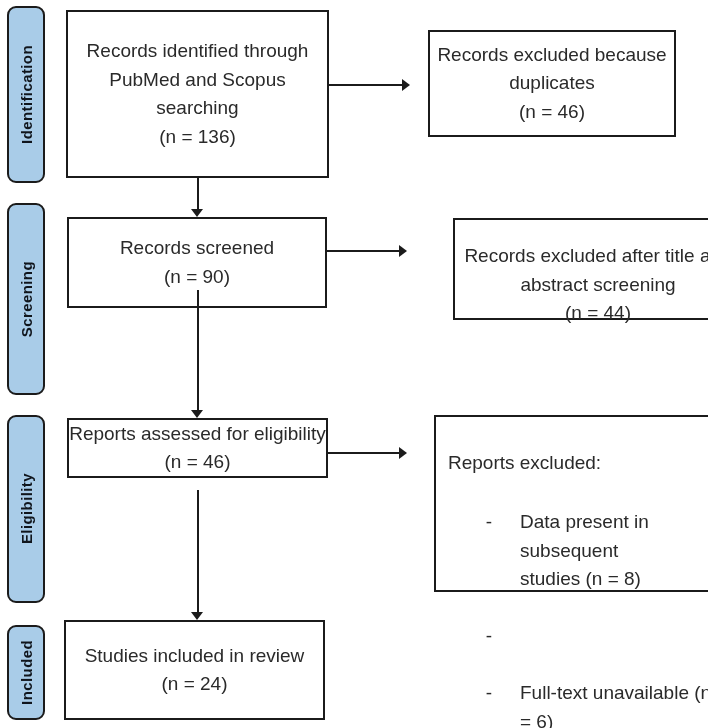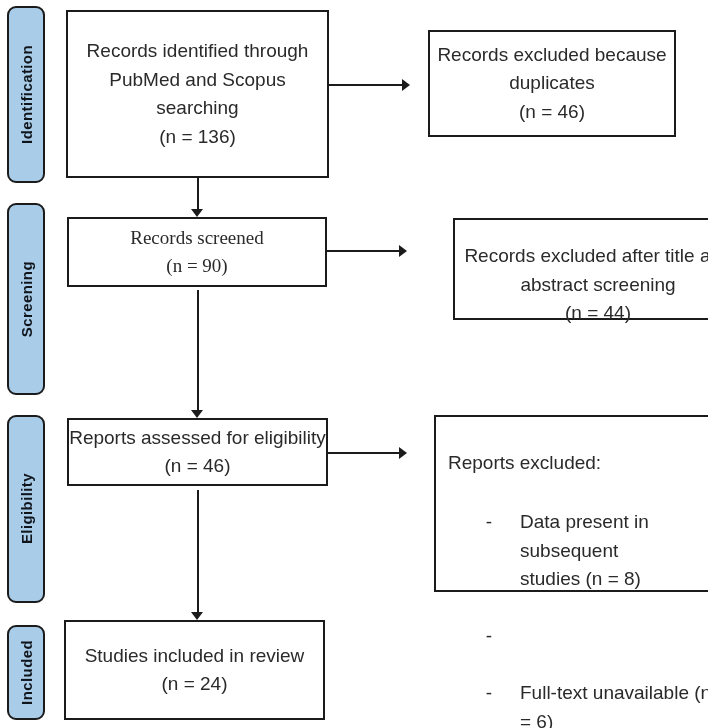--- a/index.html
+++ b/index.html
@@ -111,24 +111,24 @@
   </div>
   <div class="stage" style="top:625px; height:95px;">
     <span>Included</span>
   </div>
 
   <div class="box" style="left:66px; top:10px; width:263px; height:168px;">Records identified through
 PubMed and Scopus
 searching
 (n = 136)</div>
 
-  <div class="box" style="left:67px; top:217px; width:260px; height:70px;font-family:Liberation Serif, serif;">Records screened
+  <div class="box" style="left:67px; top:217px; width:260px; height:91px;">Records screened
 (n = 90)</div>
 
-  <div class="box" style="left:67px; top:418px; width:261px; height:68px;">Reports assessed for eligibility
+  <div class="box" style="left:67px; top:418px; width:261px; height:60px;">Reports assessed for eligibility
 (n = 46)</div>
 
   <div class="box" style="left:64px; top:620px; width:261px; height:100px;">Studies included in review
 (n = 24)</div>
 
   <div class="box" style="left:410px; top:30px; width:248px; height:107px;margin-left:18px;">Records excluded because
 duplicates
 (n = 46)</div>
 
   <div class="box" style="left:407px; top:218px; width:290px; height:102px; justify-content:flex-start; padding-top:22px;margin-left:46px;">Records excluded after title and

